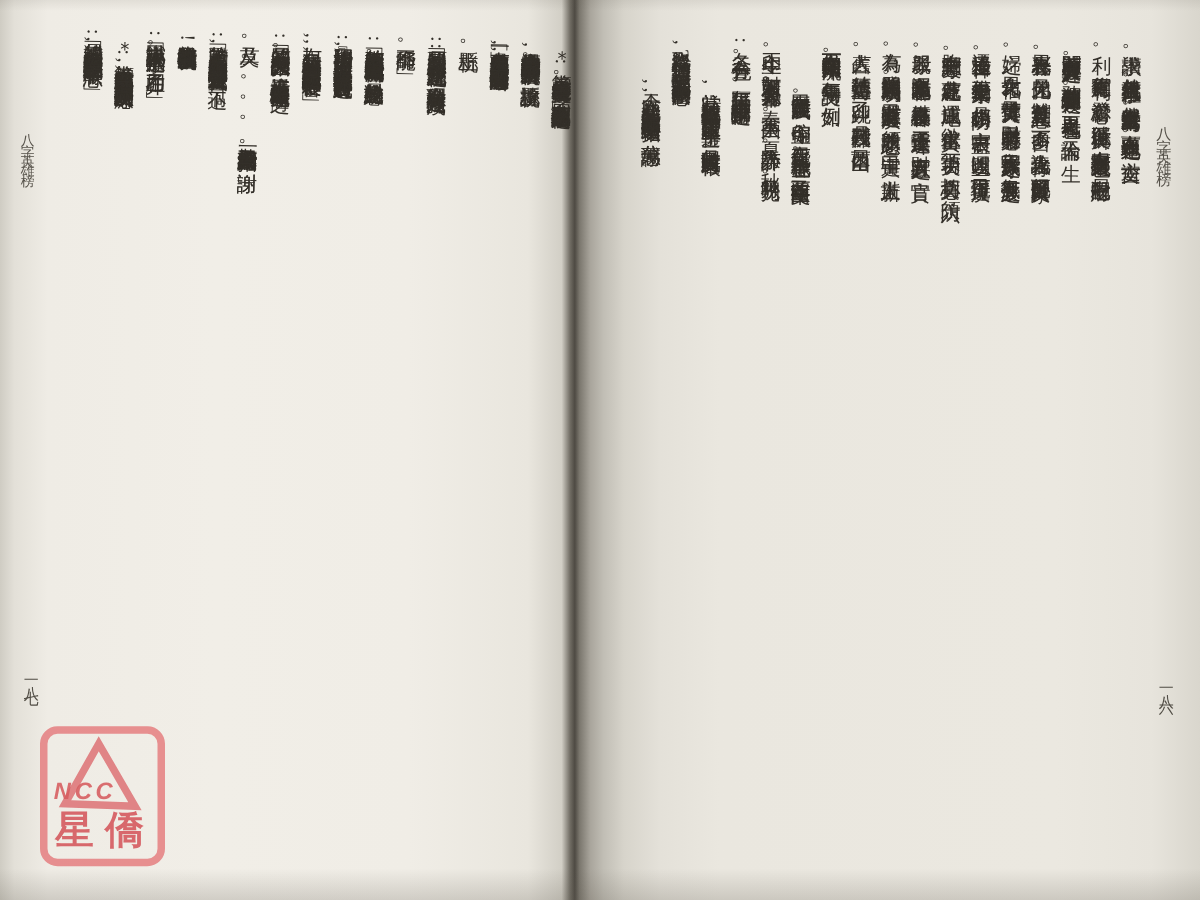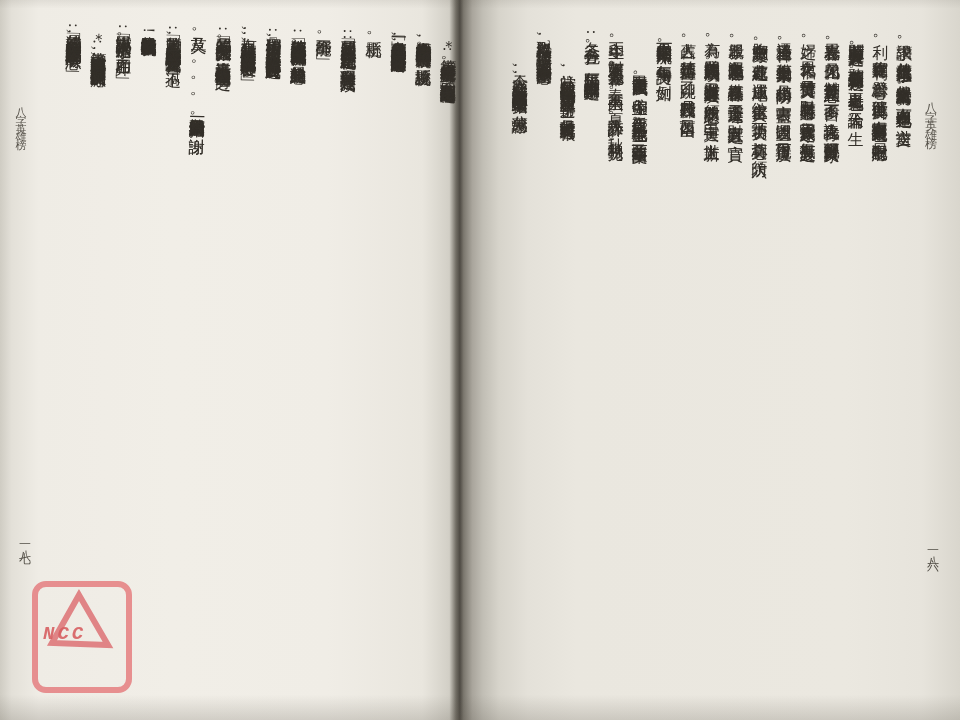--- a/index.html
+++ b/index.html
@@ -45,21 +45,21 @@
   .stamp{
     position:absolute;left:32px;top:581px;width:100px;height:112px;
     border:6px solid rgba(228,120,122,0.85);border-radius:14px;
     box-sizing:border-box;opacity:0.95;
   }
   .stamp svg{position:absolute;left:0;top:0;}
   .stamp-ncc{
     position:absolute;left:5px;top:36px;
     font-style:italic;font-weight:bold;font-size:19px;letter-spacing:3px;
     color:rgba(214,88,91,0.9);
-    font-family:Liberation Mono, monospace;
+    font-family:Liberation Sans, sans-serif;
   }
   .stamp-name{
     position:absolute;left:6px;top:56px;width:92px;
     font-weight:bold;font-size:31px;letter-spacing:9px;
     color:rgba(212,85,90,0.92);white-space:nowrap;
   }
 </style>
 </head>
 <body>
 
@@ -112,15 +112,16 @@
         <div class="tcol">＊筆者按:鐵甲小寶沒有述明學理,命局也看不到乙卯,所以得不到易友們的呼應。</div>
         <div class="tcol">易緣的感謝:「感謝宋大師教誨,我們全家都將銘記在心,不敢有忘。」</div>
       </div>
   </div>
 
   <div class="stamp">
     <svg width="88" height="100" viewBox="0 0 88 100">
       <polygon points="41,8 14,56 70,58" fill="none" stroke="rgba(220,107,110,0.85)" stroke-width="6" stroke-linejoin="miter"></polygon>
     </svg>
     <div class="stamp-ncc">NCC</div>
+    <div class="stamp-name">星僑</div>
   </div>
 
 </div>
 
 </body></html>

